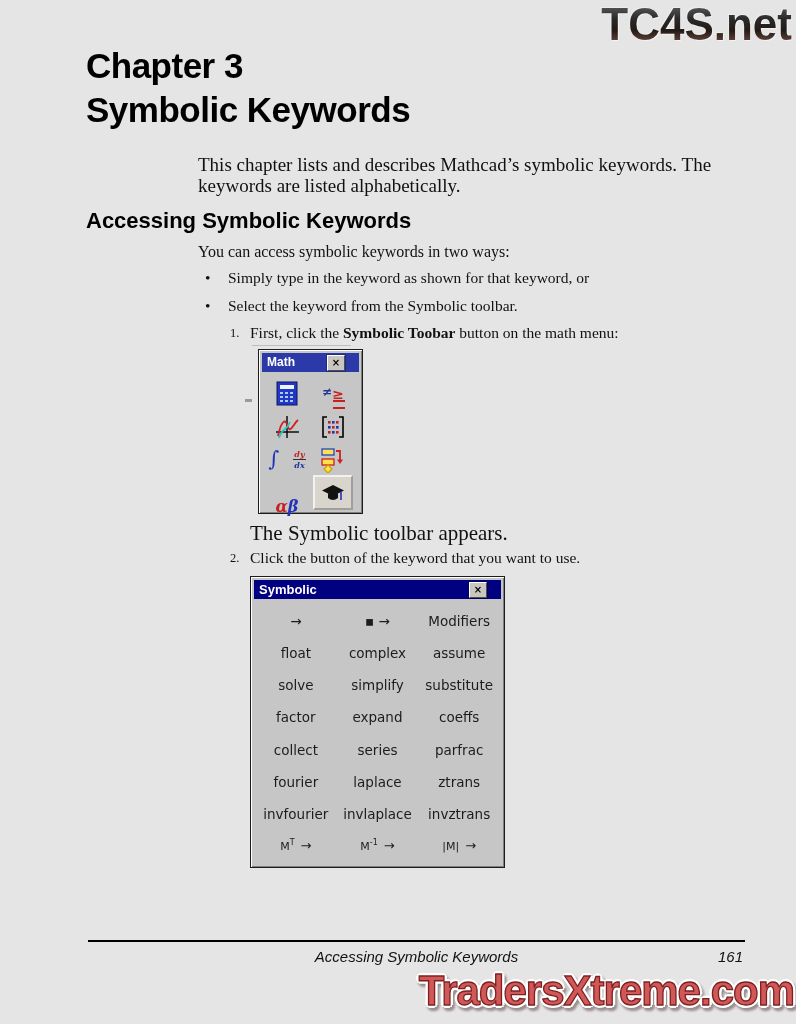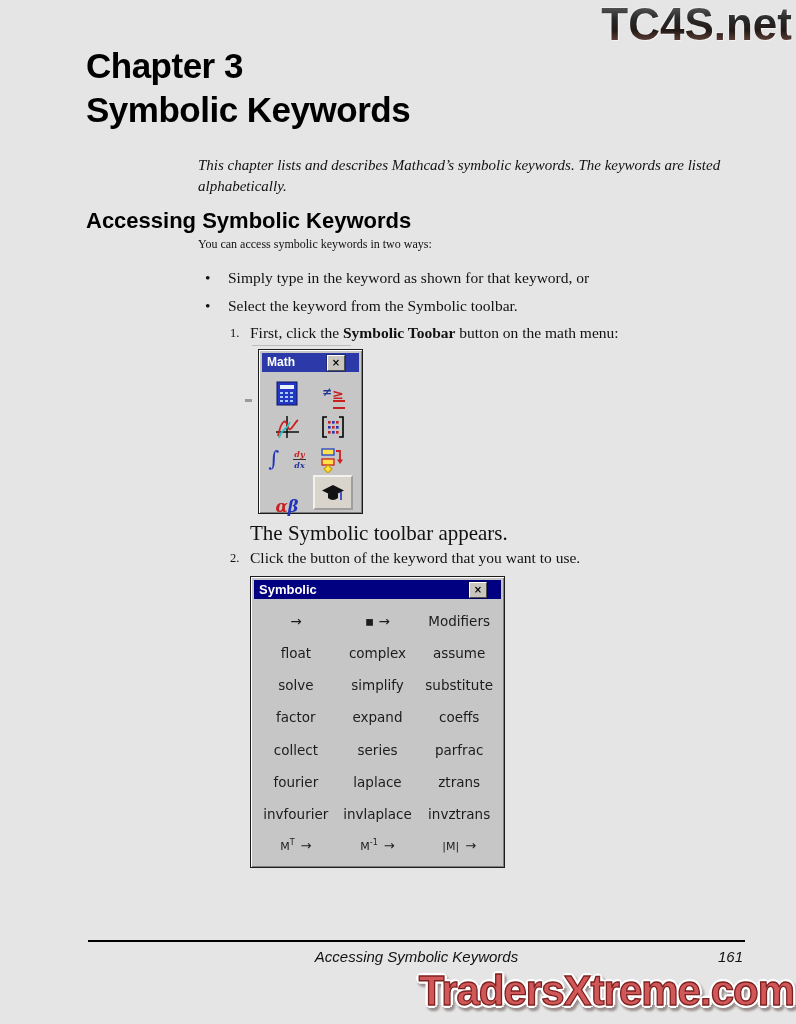--- a/index.html
+++ b/index.html
@@ -20,23 +20,23 @@
   .wm-traders{position:absolute;right:2px;top:966px;z-index:6;
     font:700 42px/50px "Liberation Sans",sans-serif;letter-spacing:-1px;
     color:#d05858;-webkit-text-stroke:1.3px #7d2020;
     text-shadow:-2px -2px 0 #fff,2px -2px 0 #fff,-2px 2px 0 #fff,2px 2px 0 #fff,
                 -3px 0 0 #fff,3px 0 0 #fff,0 -3px 0 #fff,0 3px 0 #fff;
     filter:drop-shadow(2px 3px 1px rgba(40,10,10,.4));}
 
   
   .chapter{position:absolute;left:86px;top:44px;
     font:700 35px/44px "Liberation Sans",sans-serif;color:#000;letter-spacing:-.5px;}
-  .intro{position:absolute;left:198px;top:155px;width:548px;font-size:15px;line-height:20.5px;font-style:italic;}
+  .intro{position:absolute;left:198px;top:155px;width:548px;font-size:19px;line-height:20.5px;}
   .h2{position:absolute;left:86px;top:208px;font:700 22px/26px "Liberation Sans",sans-serif;color:#000;}
-  .lead{position:absolute;left:198px;top:237px;font-size:12px;}
+  .lead{position:absolute;left:198px;top:243px;font-size:16px;}
   .bullet-row{position:absolute;left:205px;display:flex;font-size:15.5px;}
   .bullet-row .b{width:23px;}
   .b1{top:269px;}  .b2{top:297px;}
   .step{position:absolute;display:flex;font-size:15.5px;}
   .step .num{width:20px;font-size:12.5px;padding-top:2px;}
   .s1{left:230px;top:324px;}
   .s2{left:230px;top:549px;}
   .after-img{position:absolute;left:250px;top:521px;font-size:21px;z-index:1;}
   b{font-weight:700;}
 

